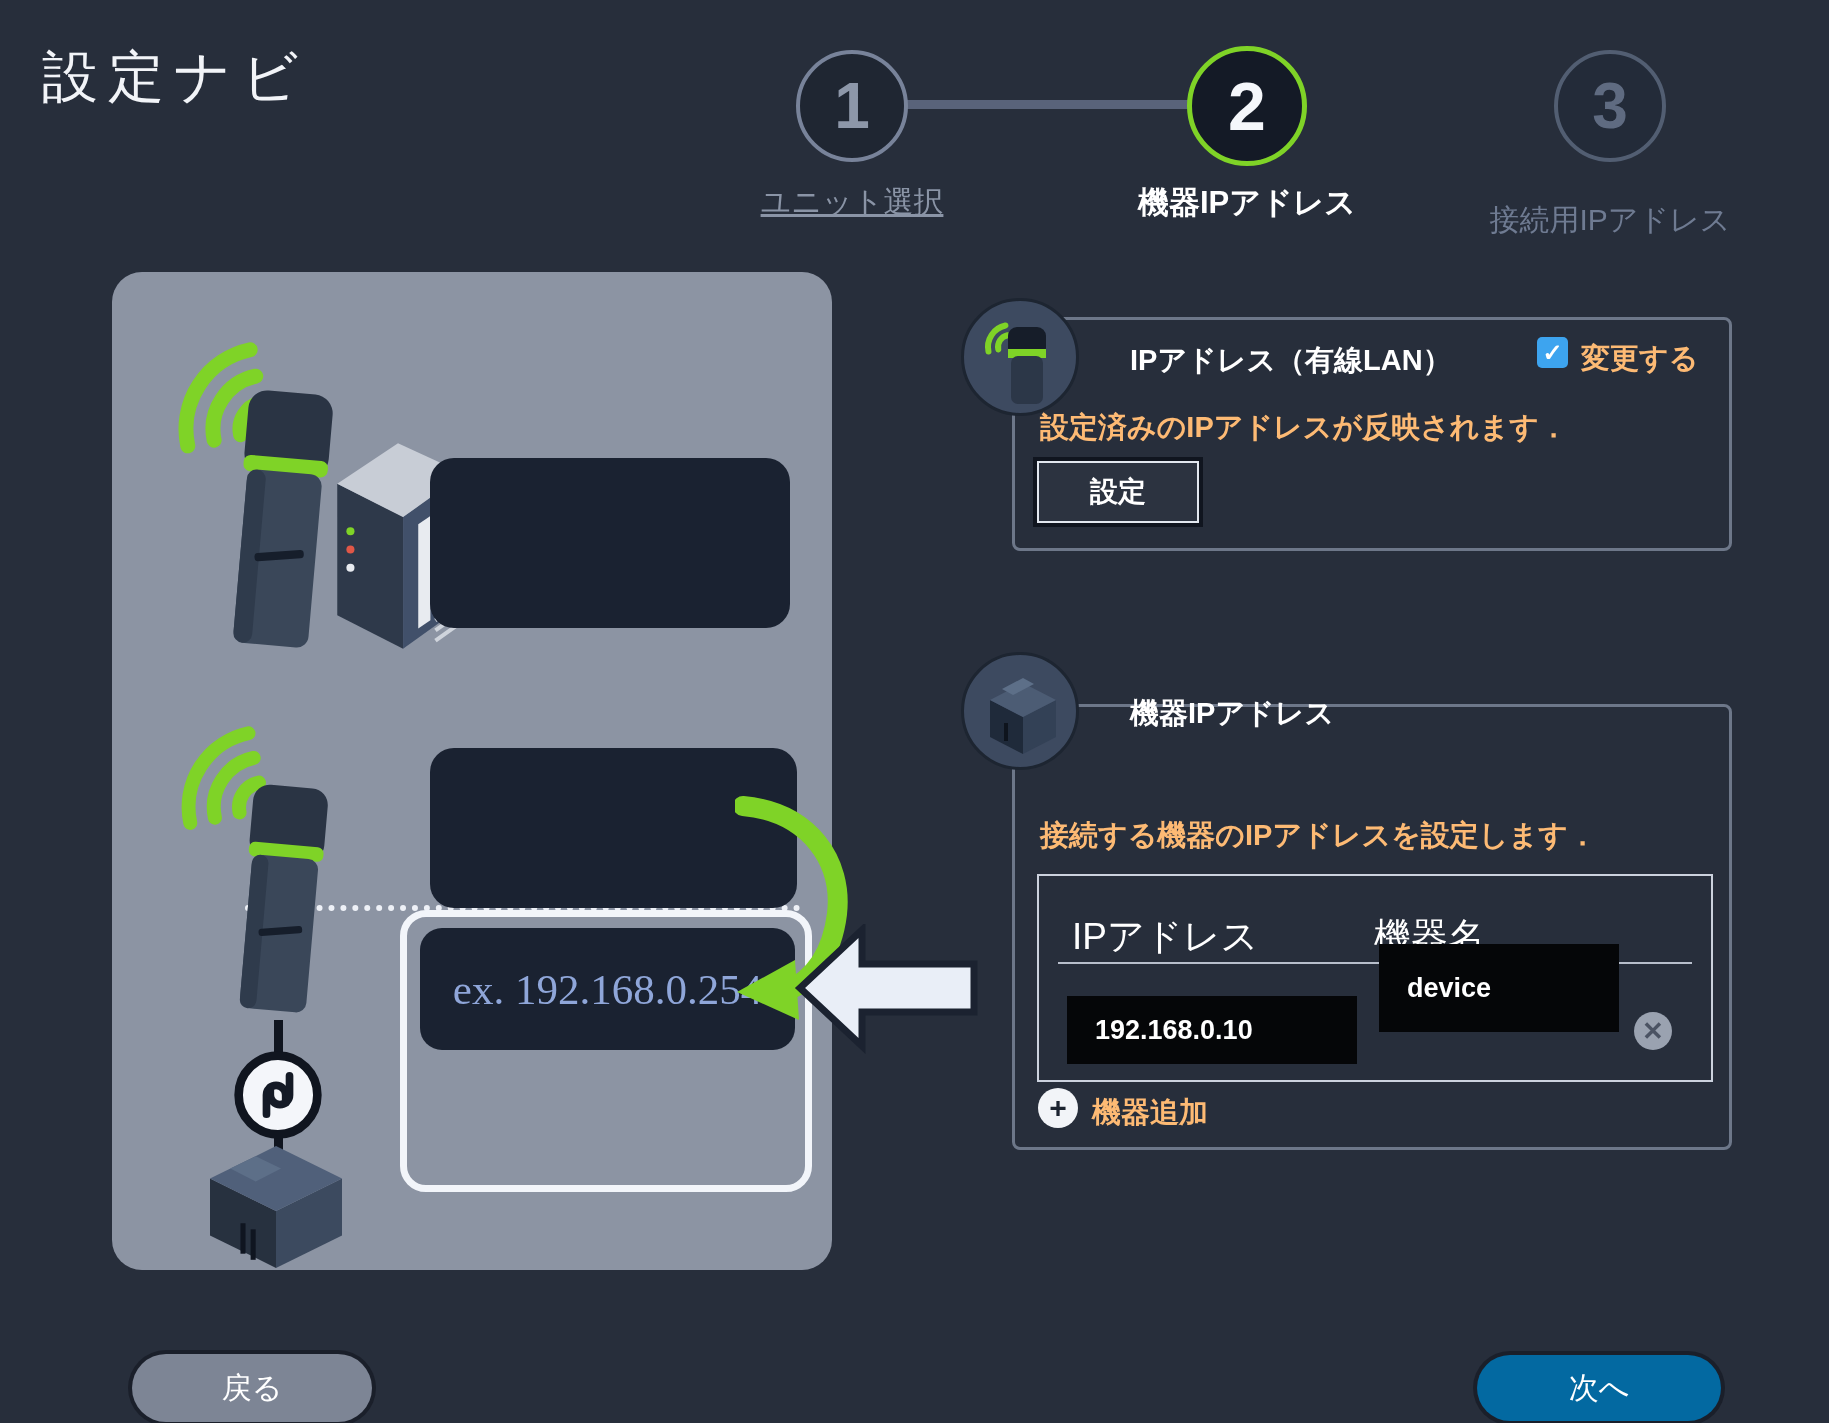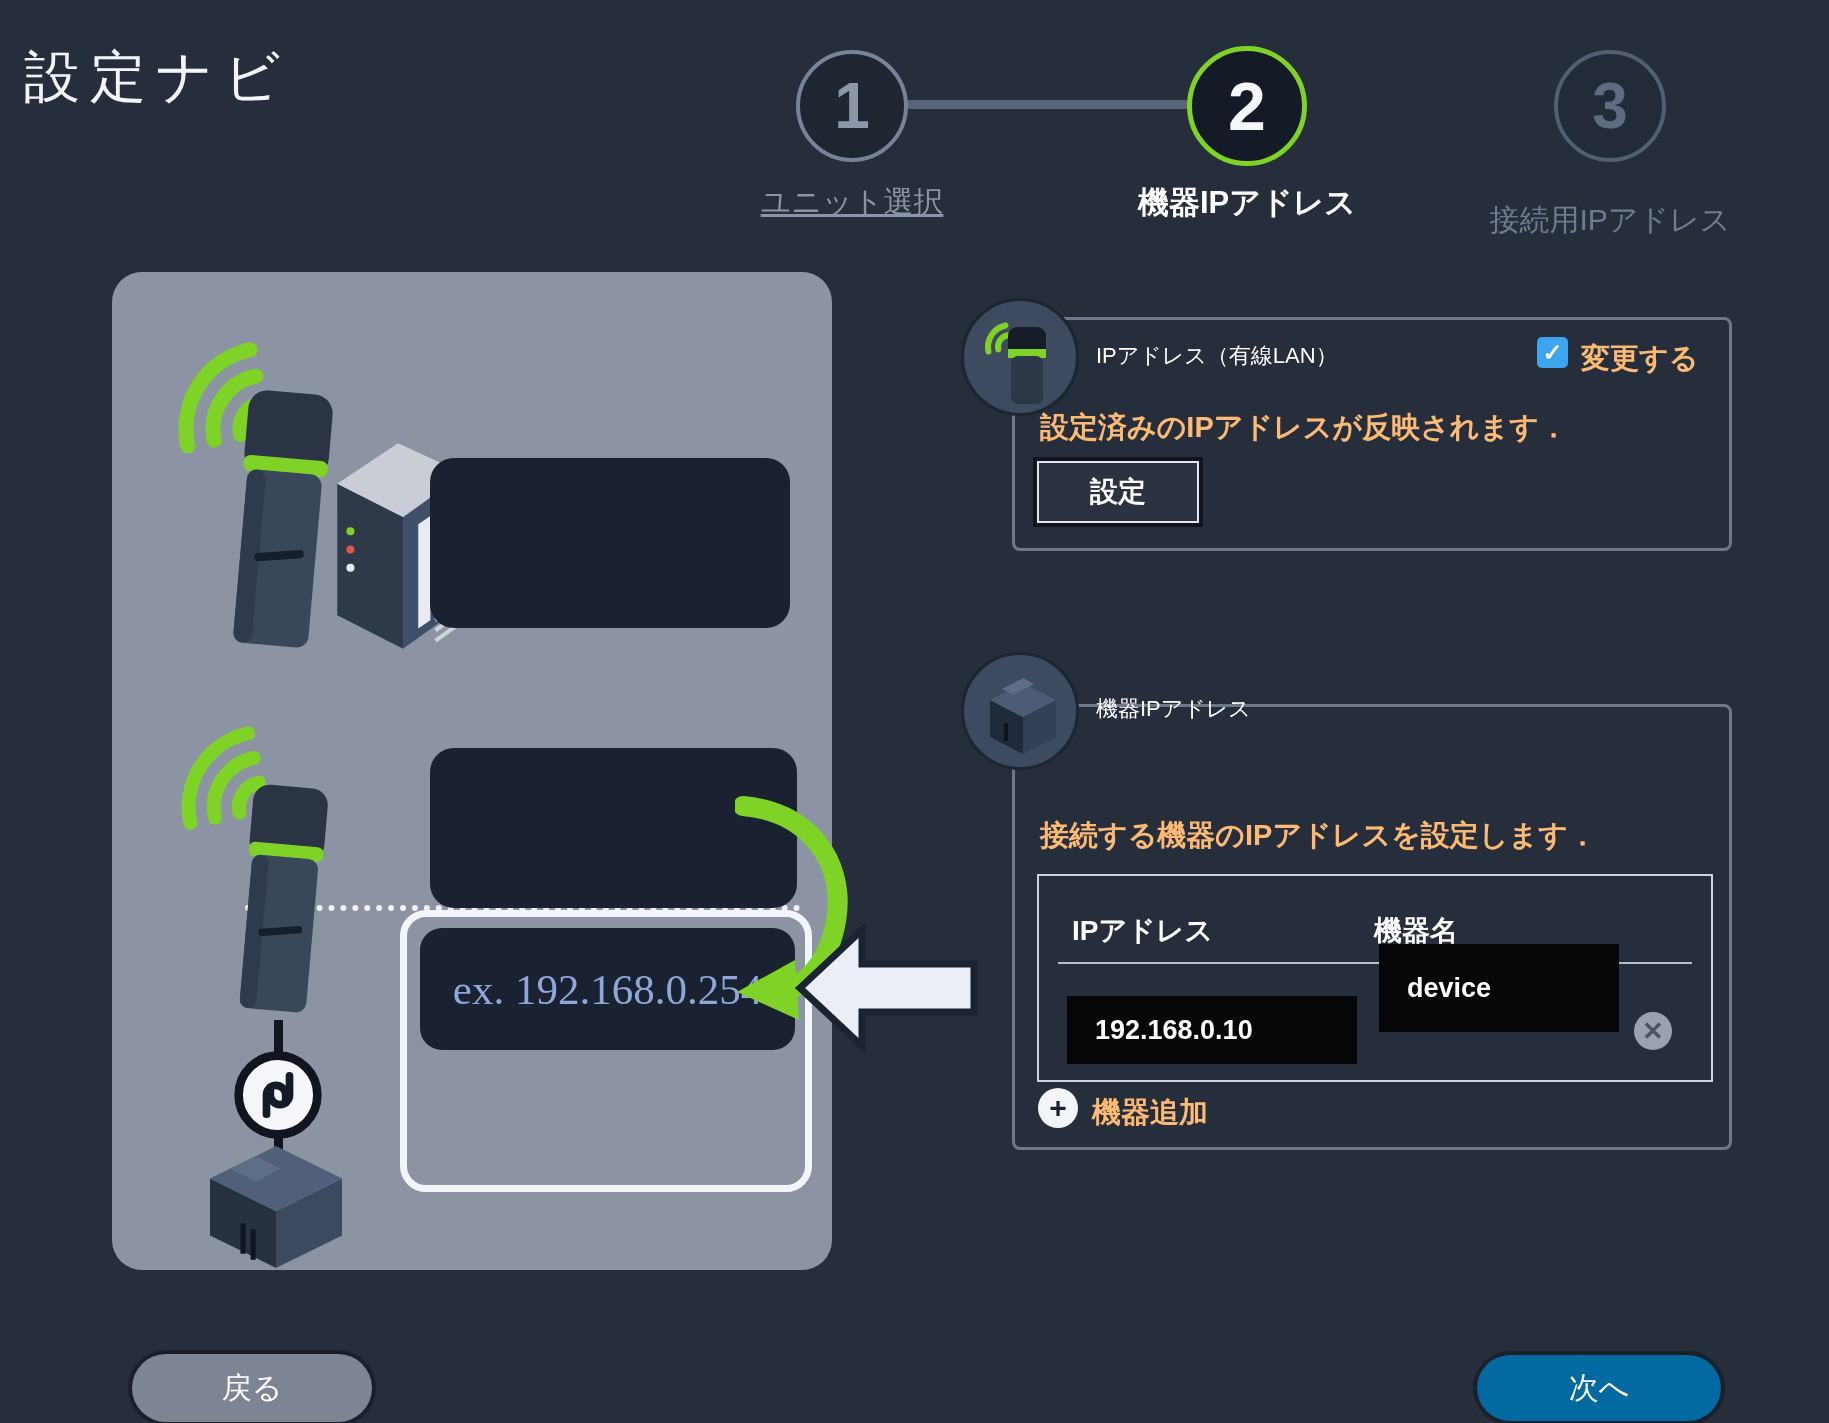--- a/index.html
+++ b/index.html
@@ -23,46 +23,46 @@
   .panel{background:#8c94a3;border-radius:30px;}
   .darkbox{background:#1a2231;border-radius:24px;}
   .dotline{border-top:6px dotted #eef1f7;}
   .white-frame{border:7px solid #f2f5fa;border-radius:26px;box-sizing:border-box;}
   .ex-label{font-family:"Liberation Serif",serif;font-size:43px;color:#8fa6d9;
             display:flex;align-items:center;justify-content:center;white-space:nowrap;}
   .vline{background:#10151f;}
   
   .card{border:3px solid #6d7789;border-radius:8px;box-sizing:border-box;}
   .card-circle{border-radius:50%;background:#3d4a60;border:3px solid #1d2531;box-sizing:border-box;overflow:hidden;}
-  .card-title{font-size:22px;font-weight:normal;color:#ffffff;white-space:nowrap;}
+  .card-title{font-size:29px;font-weight:bold;color:#ffffff;white-space:nowrap;margin-left:34px;}
   .card-text{font-size:29px;font-weight:bold;color:#fdba74;white-space:nowrap;}
   .checkbox{width:31px;height:31px;background:#3da4ef;border-radius:5px;display:flex;
             align-items:center;justify-content:center;color:#fff;font-size:24px;font-weight:bold;}
   .btn-outline{background:#2c3340;border:2px solid #e3e8f0;box-shadow:0 0 0 4px #10151f;
                display:flex;align-items:center;justify-content:center;
                font-size:28px;font-weight:bold;color:#fff;box-sizing:border-box;}
   .inner-box{border:2px solid #ccd2de;box-sizing:border-box;}
-  .th{font-size:28px;font-weight:bold;color:#fff;white-space:nowrap;}
+  .th{font-size:37px;font-weight:normal;color:#fff;white-space:nowrap;}
   .field{background:#050608;color:#ffffff;font-size:27px;font-weight:bold;border:none;outline:none;
          font-family:"Liberation Sans",sans-serif;padding:0 0 0 28px;box-sizing:border-box;}
   .round-btn{border-radius:50%;display:flex;align-items:center;justify-content:center;}
   .del-btn{background:#9aa2b0;color:#4b5363;font-size:26px;font-weight:bold;}
   .add-btn{background:#f2f4f8;color:#1c2330;font-size:30px;font-weight:bold;}
   
   .pill{border-radius:36px;display:flex;align-items:center;justify-content:center;
         font-size:30px;color:#fff;box-shadow:0 0 0 4px rgba(10,14,22,.45);margin-top:42px;}
   .pill-back{background:#7d8595;}
   .pill-next{background:#0369a1;}
 </style>
 </head>
 <body>
 
 <div class="screen">
 
-  <div class="abs page-title" style="left:24px;top:40px;">設定ナビ</div>
+  <div class="abs page-title" style="left:42px;top:40px;">設定ナビ</div>
 
   <div class="abs step-line" style="left:906px;top:100px;width:283px;height:9px;"></div>
 
   <div class="abs step-circle step-done" style="left:796px;top:50px;">
     <span>1</span>
   </div>
   <div class="abs step-label lbl-done" style="left:732px;top:182px;width:240px;">ユニット選択</div>
 
   <div class="abs step-circle step-active" style="left:1187px;top:46px;">
     <span>2</span>

